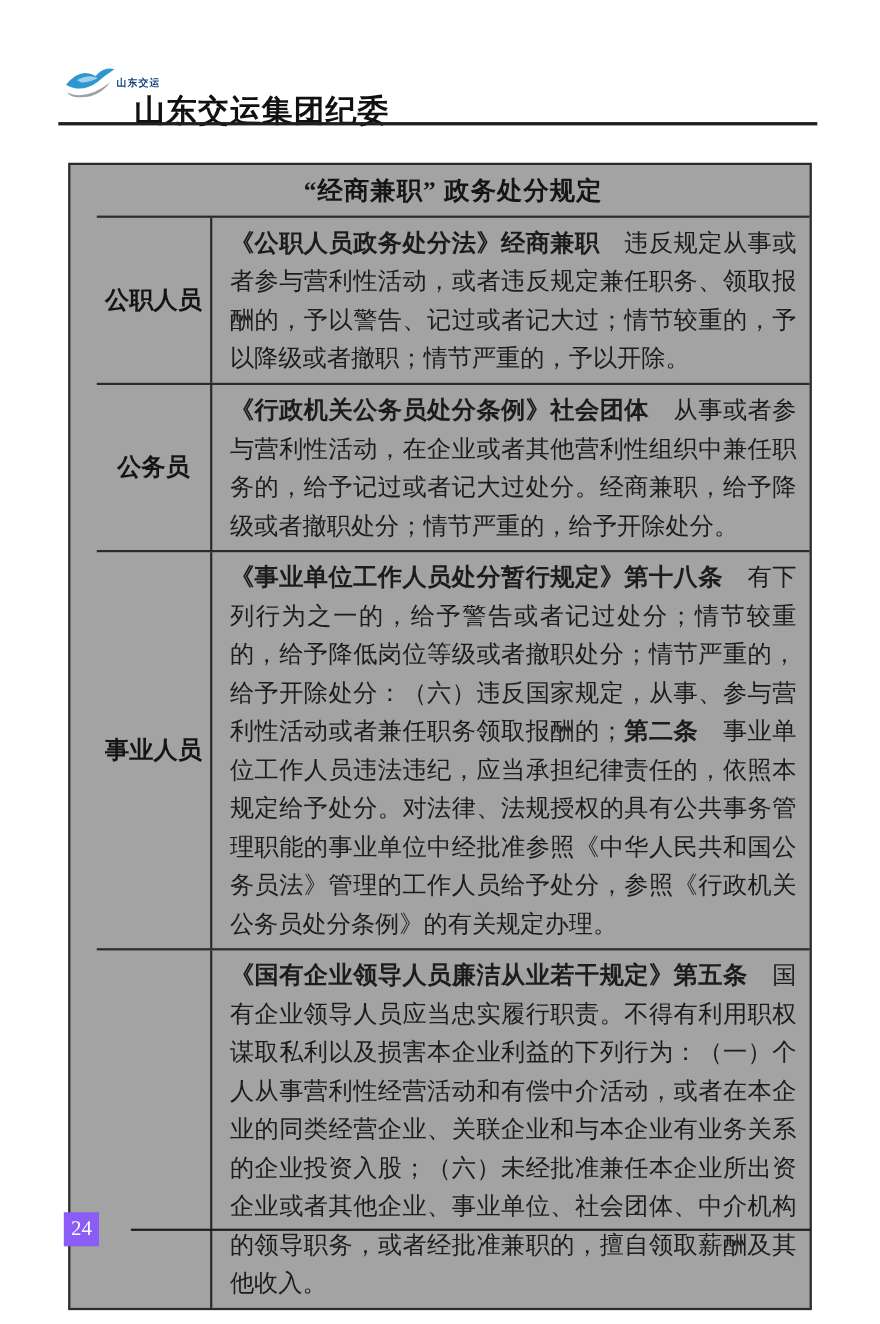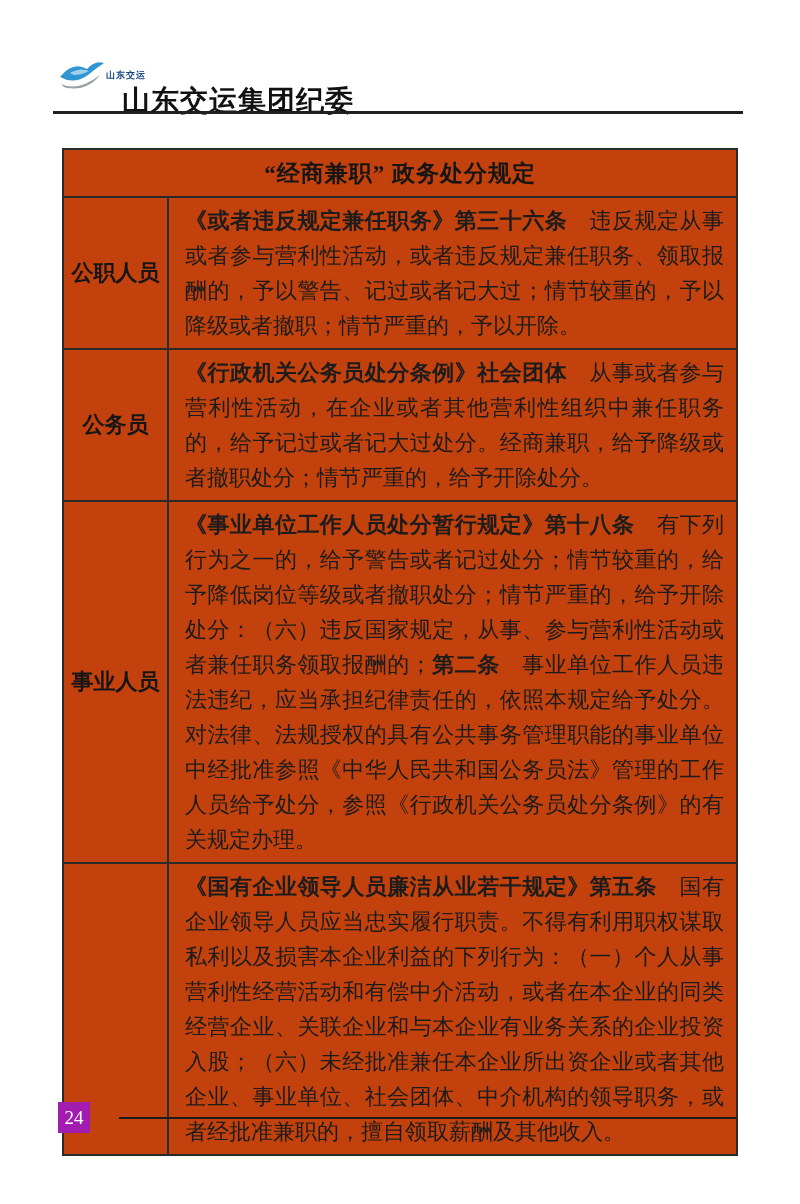--- a/index.html
+++ b/index.html
@@ -32,21 +32,22 @@
   .header-rule {
     position: absolute; left: 53px; top: 111px;
     width: 690px; height: 3px; background: #1f1f1f;
   }
 
   
   .doc-table {
     position: absolute; left: 62px; top: 148px; width: 676px;
     border: 2px solid #2b2b2b;
     box-sizing: border-box;
-    background: #c2410c;
+    background: #a3a3a3;
+    padding-left: 24px;
   }
   .title-row {
     height: 46px;
     display: flex; align-items: center; justify-content: center;
     font-size: 23px; font-weight: bold; color: #151515;
     letter-spacing: 1px;
   }
   .trow {
     display: grid;
     grid-template-columns: 105px 1fr;
@@ -63,21 +64,21 @@
     font-size: 22px; line-height: 35px;
     text-align: justify;
     color: #1c1c1c;
   }
   .tcontent .b { font-weight: bold; }
 
   
   .page-badge {
     position: absolute; left: 58px; top: 1102px;
     width: 32px; height: 31px;
-    background: #a21caf;
+    background: #8b5cf6;
     color: #ffffff;
     display: flex; align-items: center; justify-content: center;
     font-size: 19px;
     font-family: "Liberation Serif", serif;
   }
   .footer-rule {
     position: absolute; left: 119px; top: 1117px;
     width: 618px; height: 2px; background: #1c1c1c;
   }
 </style>
@@ -98,21 +99,21 @@
   </div>
   <h1 class="brand-title">山东交运集团纪委</h1>
   <div class="header-rule"></div>
 
   <div class="doc-table">
 
     <div class="title-row">“经商兼职” 政务处分规定</div>
 
     <div class="trow">
       <div class="tlabel">公职人员</div>
-      <div class="tcontent"><span class="b">《或者违反规定兼任职务》第三十六条　</span><span>违反规定从事或者参与营利性活动，或者违反规定兼任职务、领取报酬的，予以警告、记过或者记大过；情节较重的，予以降级或者撤职；情节严重的，予以开除。</span></div>
+      <div class="tcontent"><span class="b">《公职人员政务处分法》经商兼职　</span><span>违反规定从事或者参与营利性活动，或者违反规定兼任职务、领取报酬的，予以警告、记过或者记大过；情节较重的，予以降级或者撤职；情节严重的，予以开除。</span></div>
     </div>
 
     <div class="trow">
       <div class="tlabel">公务员</div>
       <div class="tcontent"><span class="b">《行政机关公务员处分条例》社会团体　</span><span>从事或者参与营利性活动，在企业或者其他营利性组织中兼任职务的，给予记过或者记大过处分。经商兼职，给予降级或者撤职处分；情节严重的，给予开除处分。</span></div>
     </div>
 
     <div class="trow">
       <div class="tlabel">事业人员</div>
       <div class="tcontent"><span class="b">《事业单位工作人员处分暂行规定》第十八条　</span><span>有下列行为之一的，给予警告或者记过处分；情节较重的，给予降低岗位等级或者撤职处分；情节严重的，给予开除处分：（六）违反国家规定，从事、参与营利性活动或者兼任职务领取报酬的；</span><span class="b">第二条　</span><span>事业单位工作人员违法违纪，应当承担纪律责任的，依照本规定给予处分。对法律、法规授权的具有公共事务管理职能的事业单位中经批准参照《中华人民共和国公务员法》管理的工作人员给予处分，参照《行政机关公务员处分条例》的有关规定办理。</span></div>

